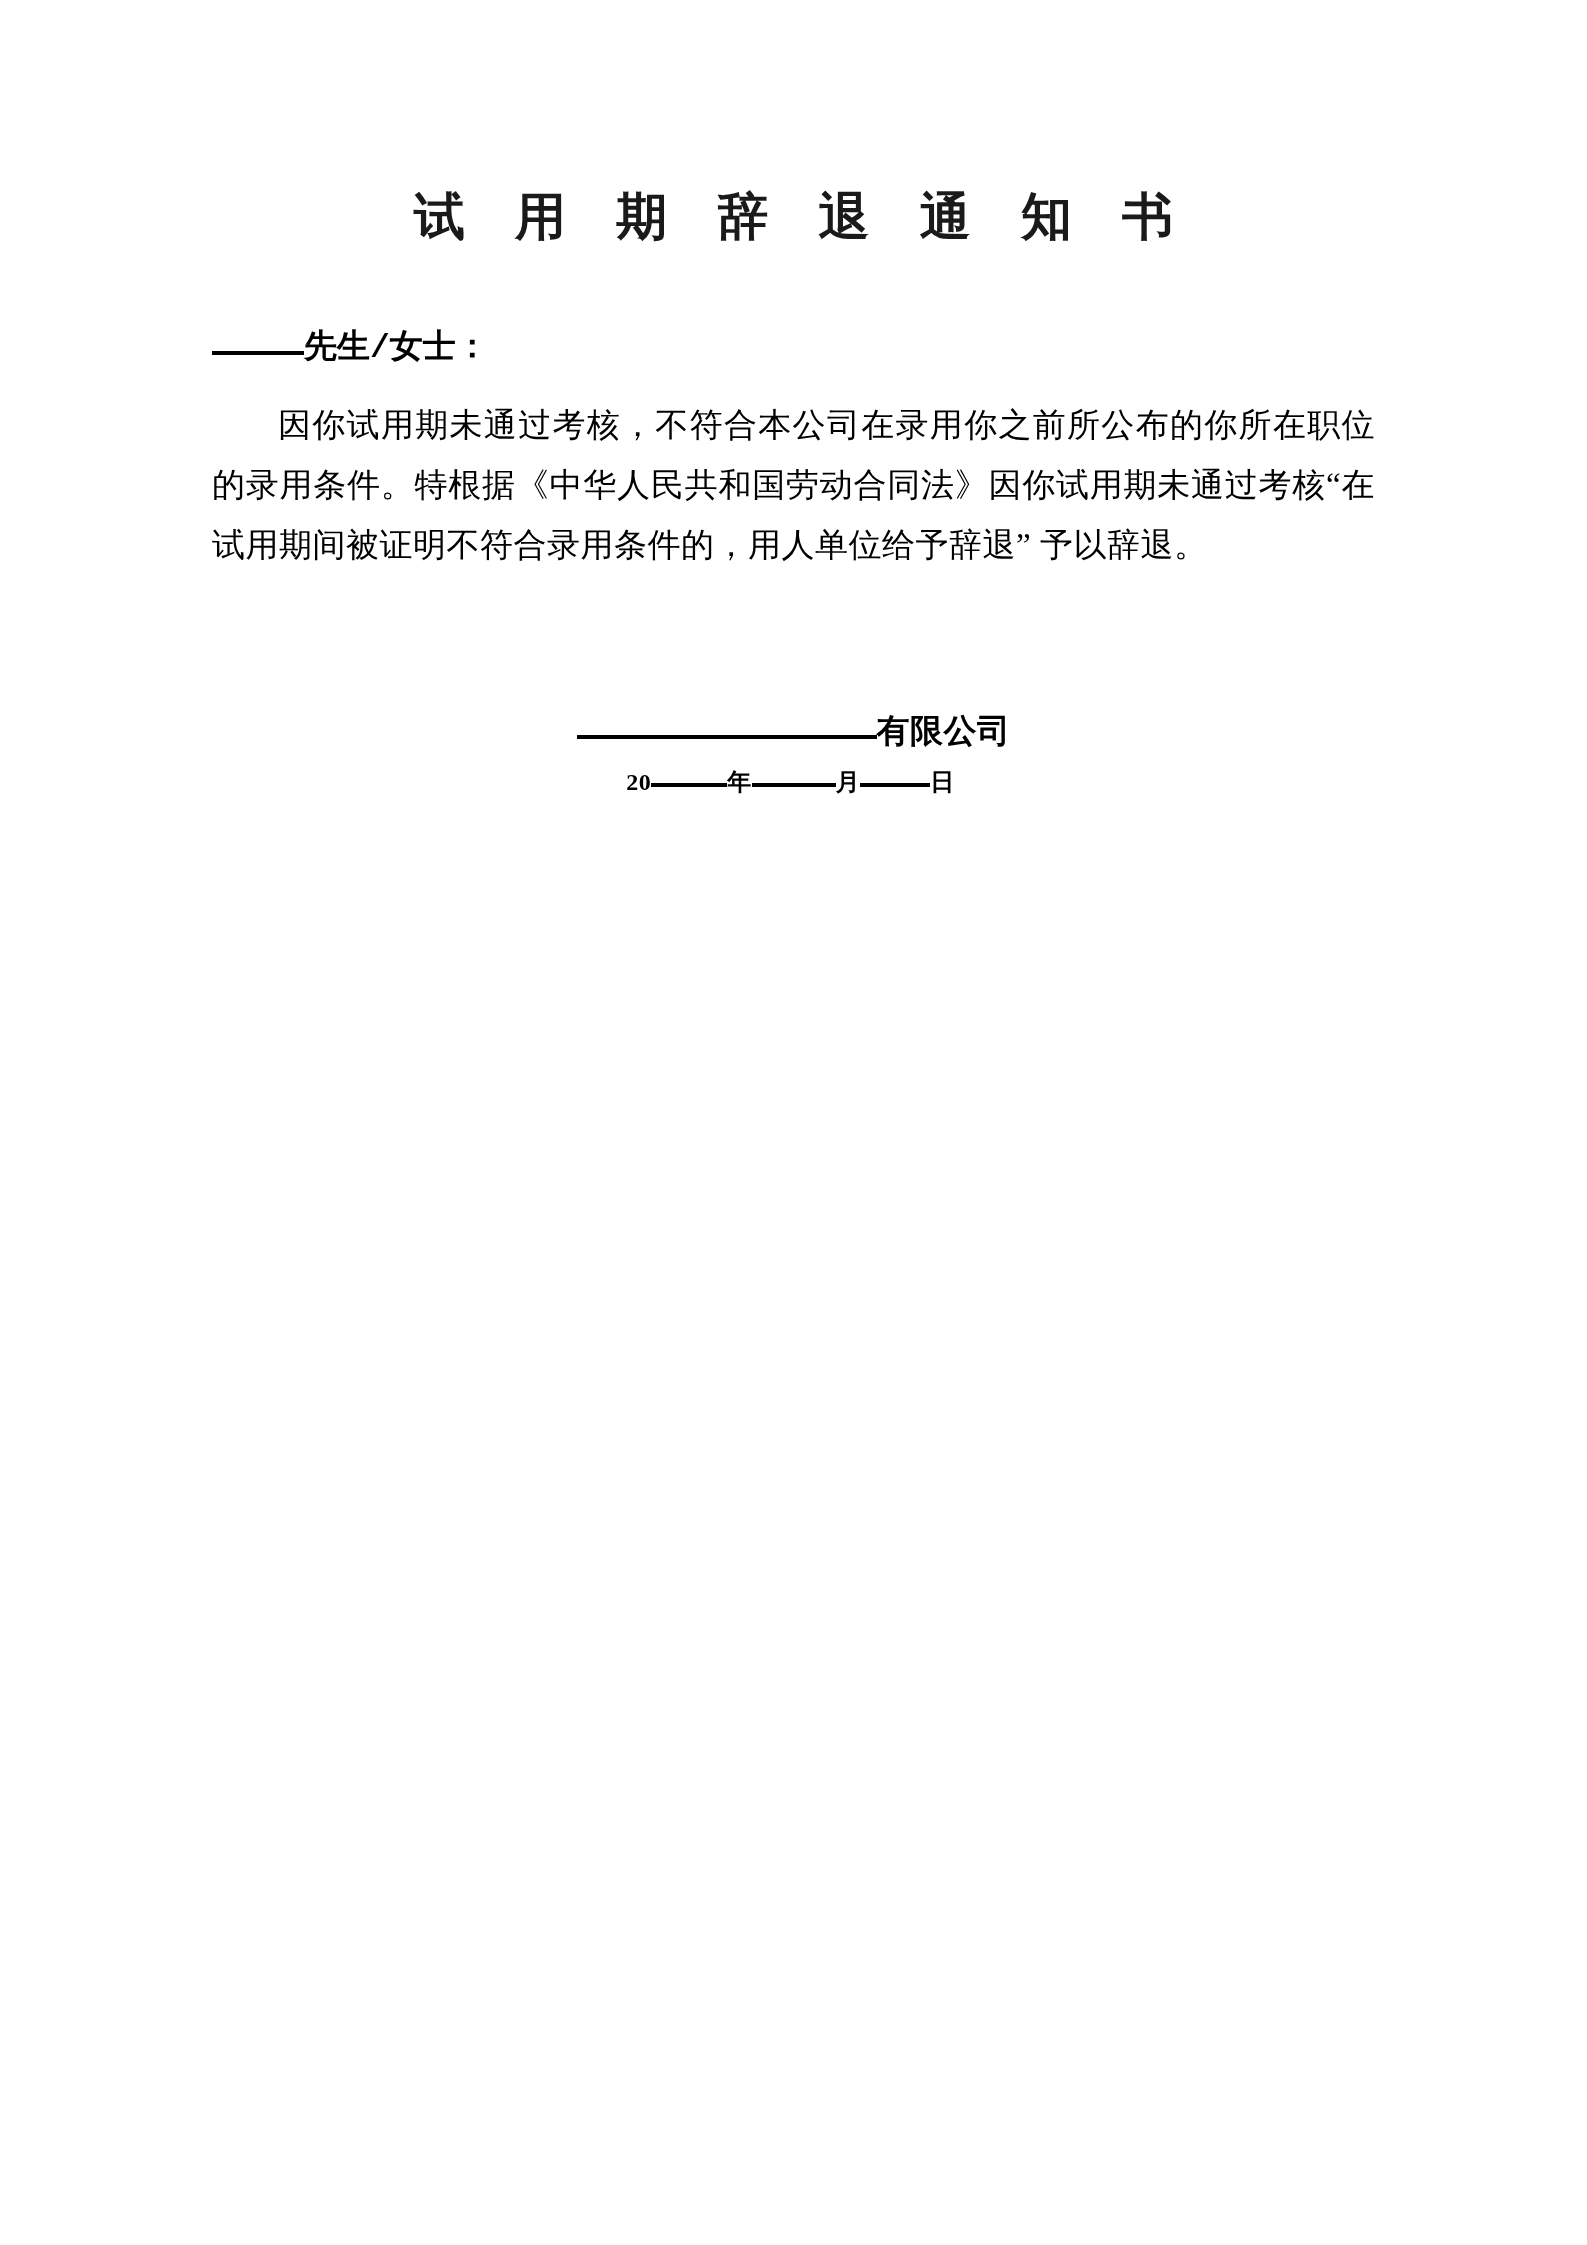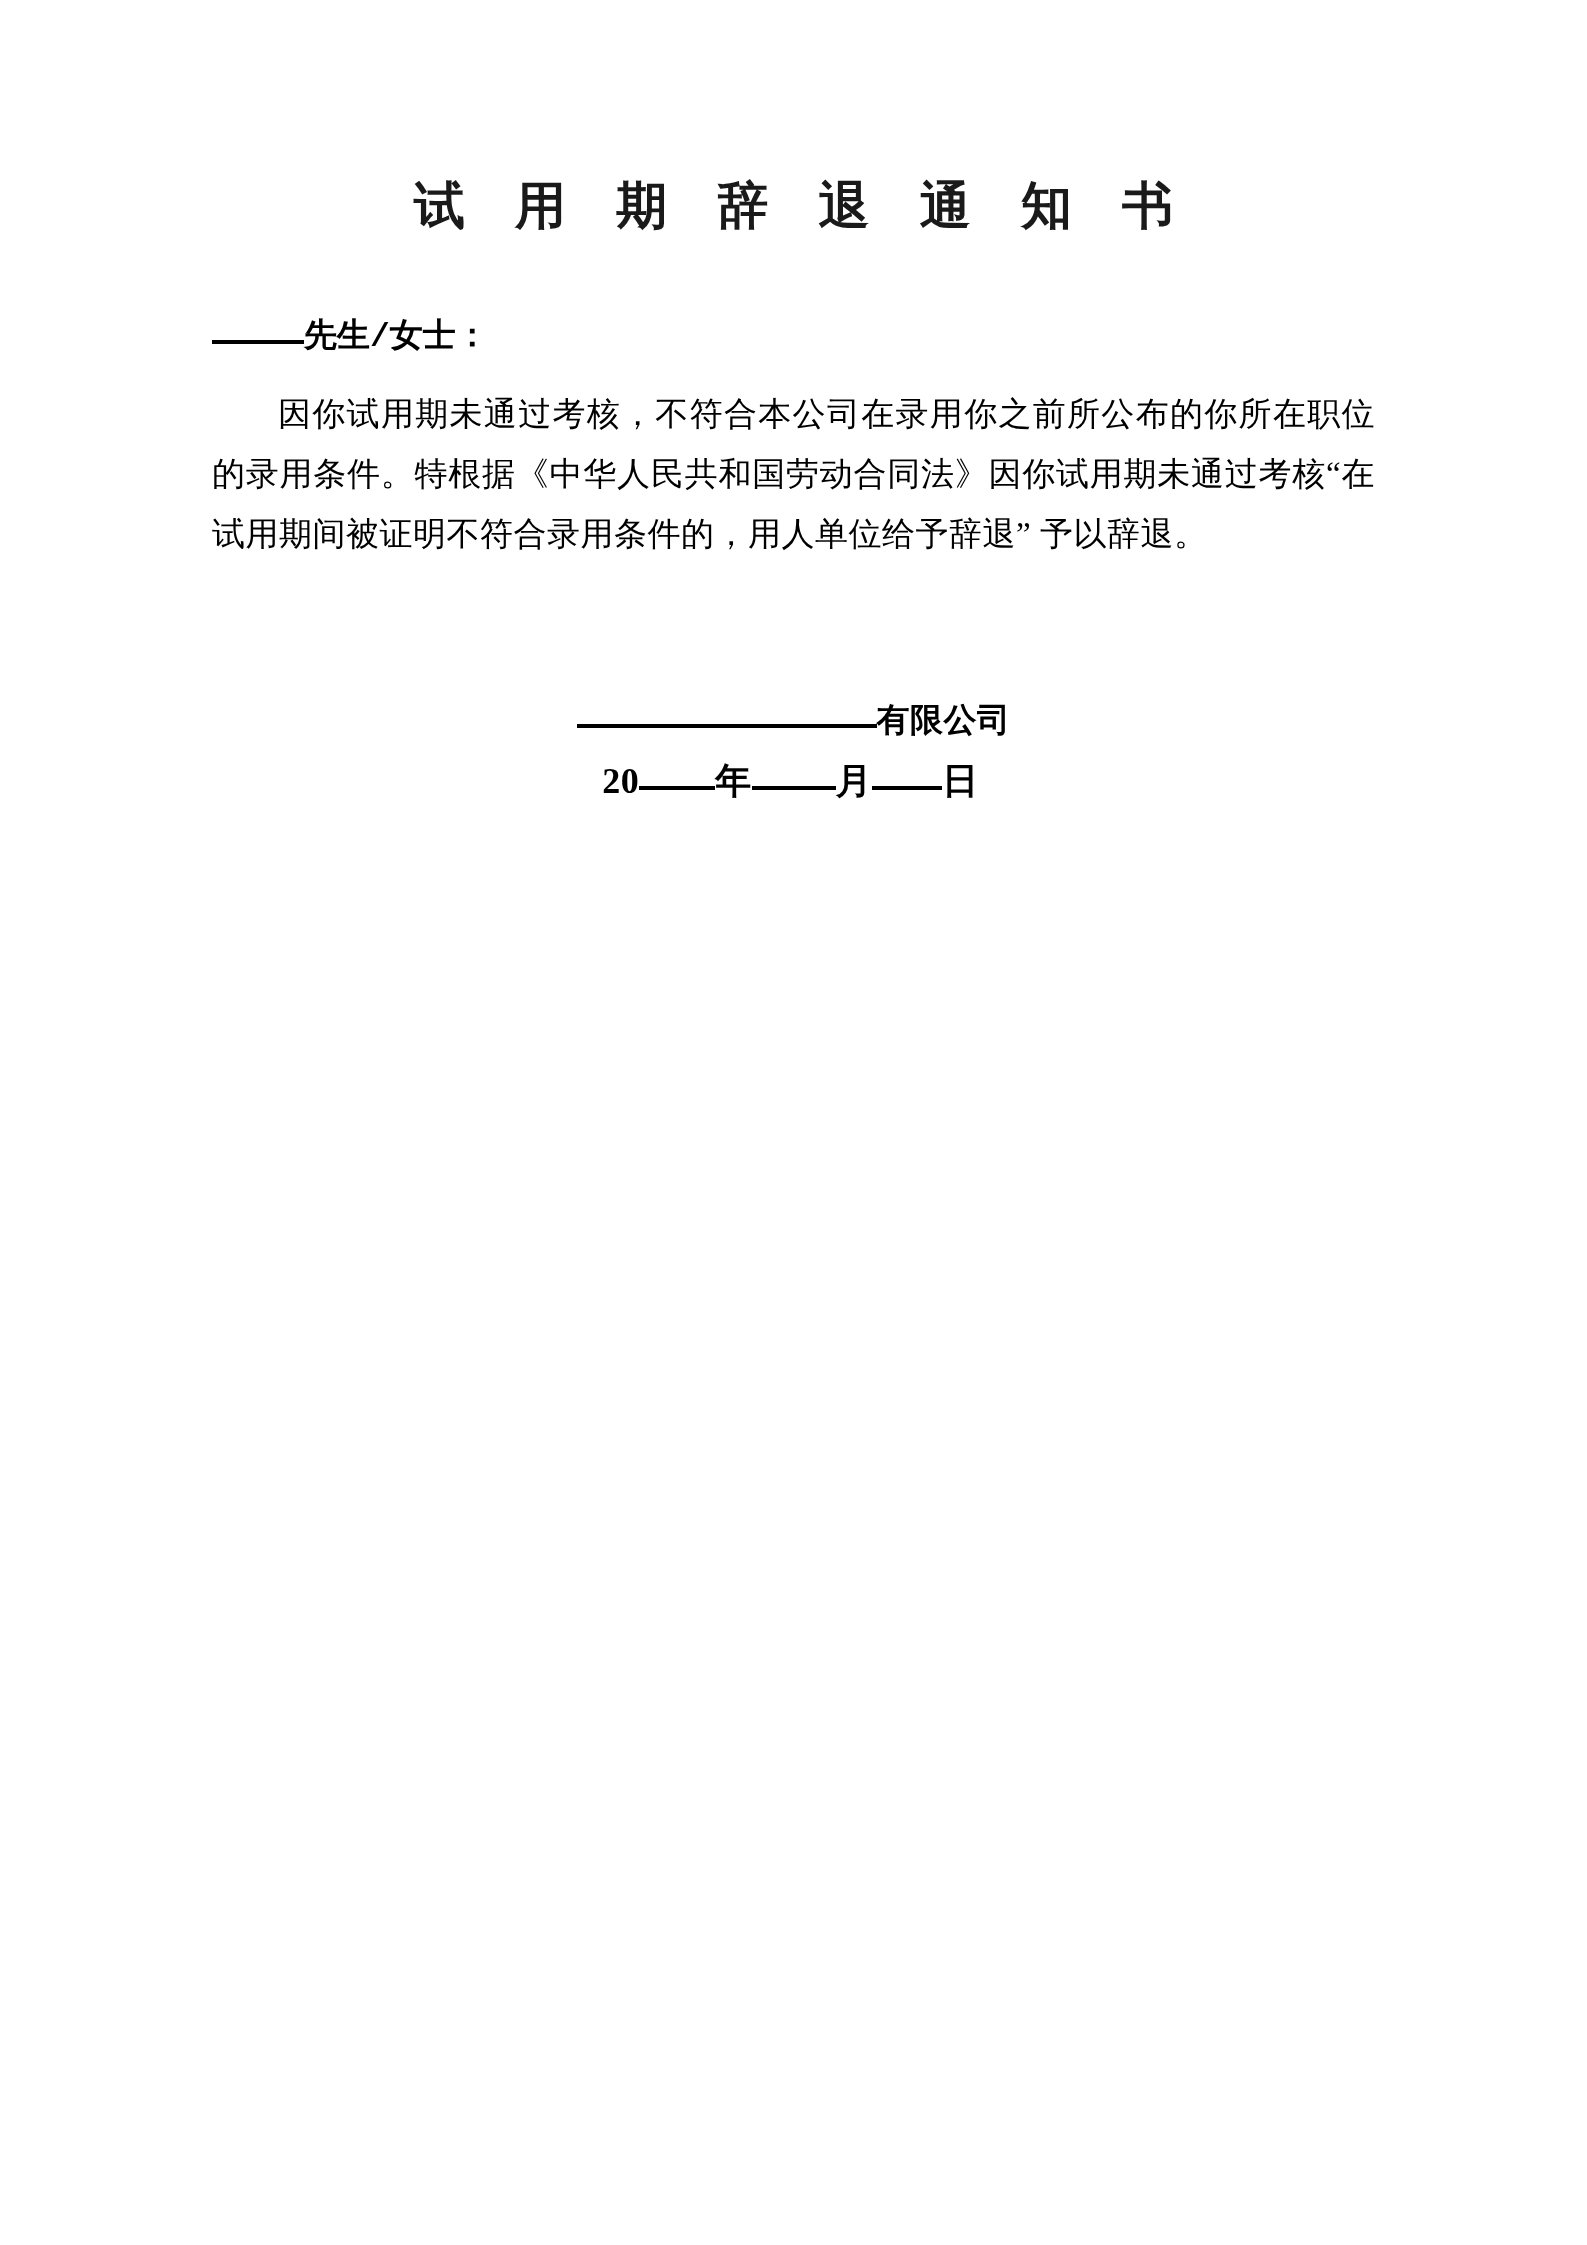--- a/index.html
+++ b/index.html
@@ -13,21 +13,21 @@
     font-family: "Liberation Serif", "DejaVu Serif", serif;
     color: #000000;
     -webkit-font-smoothing: antialiased;
   }
 
   .page {
     position: relative;
     width: 1587px;
     height: 1606px;
     box-sizing: border-box;
-    padding: 0 212px;
+    padding: 11px 212px;
     background: #ffffff;
     border-radius: 16px;
   }
 
   .doc-title {
     margin: 0;
     padding-top: 175px;
     text-align: center;
     font-family: "Liberation Sans", "DejaVu Sans", sans-serif;
     font-weight: bold;
@@ -98,21 +98,21 @@
     letter-spacing: 0.5px;
     white-space: nowrap;
   }
   .sig-line .fill-long {
     display: inline-block;
     width: 300px;
     border-bottom: 4px solid #000;
     vertical-align: 3px;
   }
   .date-line {
-    font-size: 36px;
+    font-size: 24px;
     line-height: 1.75;
     letter-spacing: 0.5px;
     padding-right: 6px;
     white-space: nowrap;
   }
   .date-line .fill-d {
     display: inline-block;
     width: 76px;
     border-bottom: 4px solid #000;
     vertical-align: 3px;

